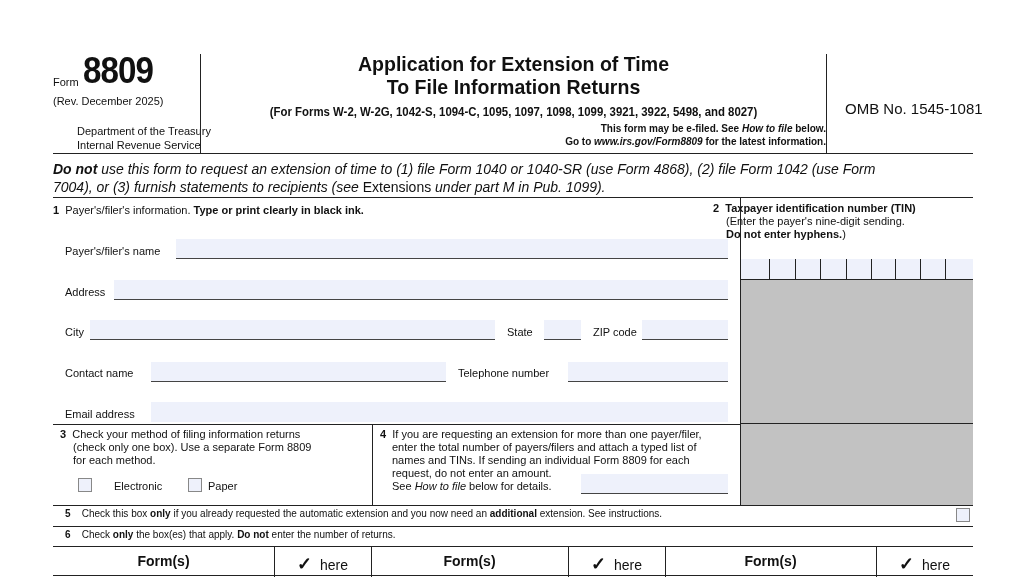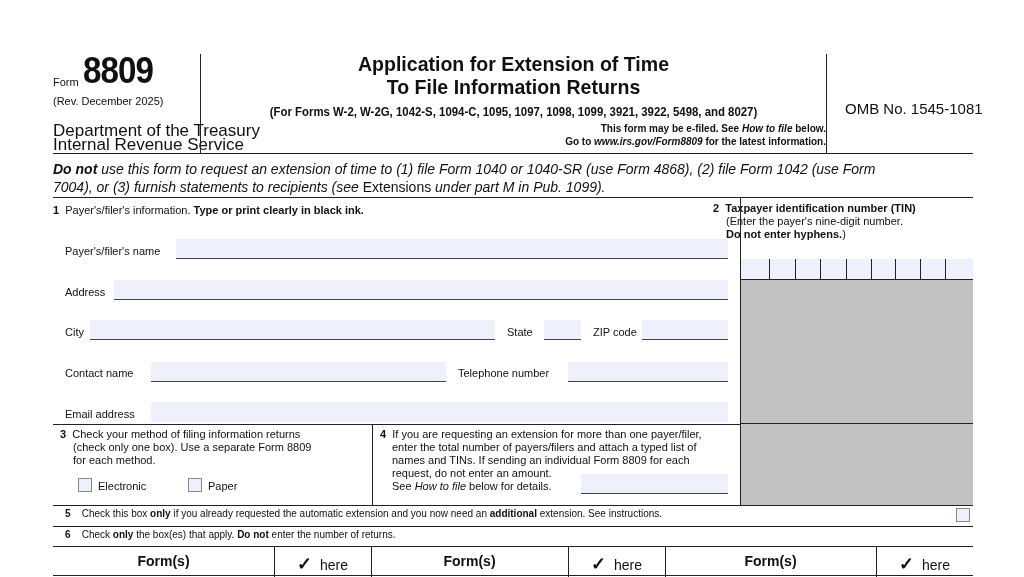--- a/index.html
+++ b/index.html
@@ -7,21 +7,21 @@
   body { font-family: "Liberation Sans", sans-serif; color: #111; position: relative; }
 
   .abs { position: absolute; }
   .hline { position: absolute; background: #222; height: 1px; }
   .vline { position: absolute; background: #222; width: 1px; }
 
   
   .form-word { font-size: 11px; }
   .form-num { font-size: 36px; font-weight: 900; letter-spacing: -1px; font-family: "Liberation Sans", sans-serif; transform: scaleX(0.92); transform-origin: left; }
   .rev { font-size: 11px; }
-  .dept { font-size: 17px; line-height: 14px; }
+  .dept { font-size: 11px; line-height: 14px; margin-left: 24px; }
   .title { font-size: 21px; font-weight: bold; text-align: center; line-height: 23px; transform: scaleX(0.93); }
   .subtitle { font-size: 12px; font-weight: bold; text-align: center; transform: scaleX(0.95); }
   .center-line { font-size: 10px; font-weight: bold; text-align: right; }
   .omb { font-size: 15px; }
 
   .notice { font-size: 14px; font-style: italic; line-height: 18px; }
   .notice b { font-style: italic; }
   .notice .upright { font-style: normal; }
 
   .small { font-size: 11px; }
@@ -96,21 +96,21 @@
 <span class="label abs" style="left:65px; top:367px;">Contact name</span>
 <div class="field" style="left:151px; top:362px; width:295px;"></div>
 <span class="label abs" style="left:458px; top:367px;">Telephone number</span>
 <div class="field" style="left:568px; top:362px; width:160px;"></div>
 
 <span class="label abs" style="left:65px; top:408px;">Email address</span>
 <div class="field" style="left:151px; top:402px; width:577px; border-bottom:none;"></div>
 
 <div class="small abs" style="left:713px; top:202px; line-height:13px;">
   <div><b>2</b>&nbsp;&nbsp;<b>Taxpayer identification number (TIN)</b></div>
-  <div style="padding-left:13px;">(Enter the payer's nine-digit number.</div>
+  <div style="padding-left:13px;">(Enter the payer's nine-digit sending.</div>
   <div style="padding-left:13px;"><b>Do not enter hyphens.</b><span>)</span></div>
 </div>
 
 <div class="abs" style="left:741px; top:259px; width:232px; height:20px; background:#eef1fb;"></div>
 <div class="abs" style="left:741px; top:259px; width:232px; height:20px;">
   <div class="vline" style="left:28px; top:0; height:20px;"></div>
   <div class="vline" style="left:54px; top:0; height:20px;"></div>
   <div class="vline" style="left:79px; top:0; height:20px;"></div>
   <div class="vline" style="left:105px; top:0; height:20px;"></div>
   <div class="vline" style="left:130px; top:0; height:20px;"></div>
@@ -124,21 +124,21 @@
 
 <div class="hline" style="left:53px; top:424px; width:688px;"></div>
 <div class="vline" style="left:372px; top:424px; height:81px;"></div>
 
 <div class="small abs" style="left:60px; top:428px; line-height:13px;">
   <div><b>3</b>&nbsp;&nbsp;<span>Check your method of filing information returns</span></div>
   <div style="padding-left:13px;">(check only one box). Use a separate Form 8809</div>
   <div style="padding-left:13px;">for each method.</div>
 </div>
 <div class="cb" style="left:78px; top:478px;"></div>
-<span class="small abs" style="left:98px; top:480px;">Electronic</span>
+<span class="small abs" style="left:114px; top:480px;">Electronic</span>
 <div class="cb" style="left:188px; top:478px;"></div>
 <span class="small abs" style="left:208px; top:480px;">Paper</span>
 
 <div class="small abs" style="left:380px; top:428px; line-height:13px;">
   <div><b>4</b>&nbsp;&nbsp;<span>If you are requesting an extension for more than one payer/filer,</span></div>
   <div style="padding-left:12px;">enter the total number of payers/filers and attach a typed list of</div>
   <div style="padding-left:12px;">names and TINs. If sending an individual Form 8809 for each</div>
   <div style="padding-left:12px;">request, do not enter an amount.</div>
   <div style="padding-left:12px;"><span>See </span><i>How to file</i><span> below for details.</span></div>
 </div>

